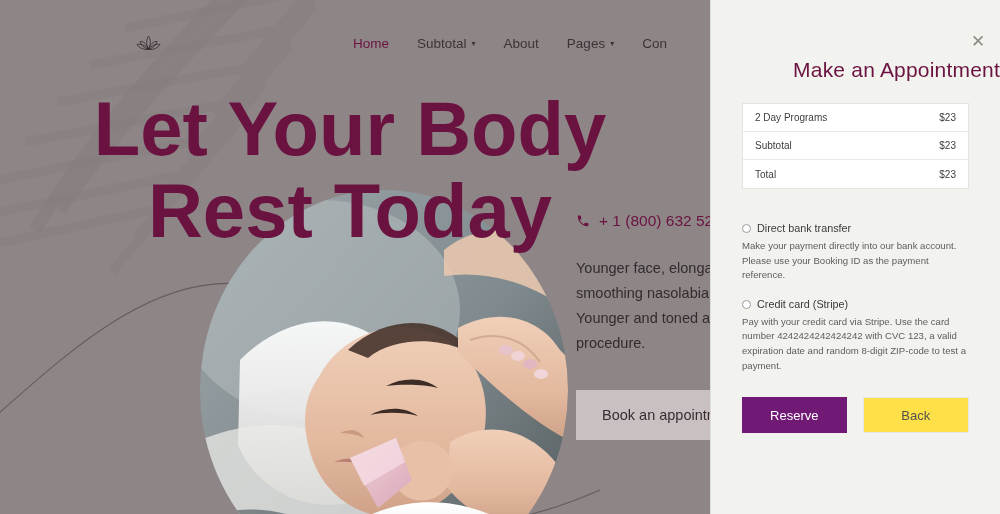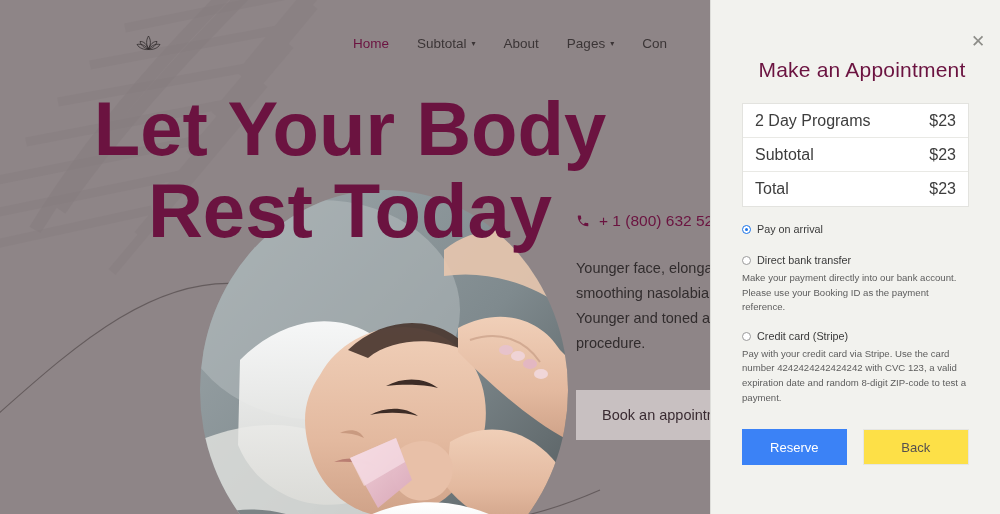--- a/index.html
+++ b/index.html
@@ -121,39 +121,39 @@
   .modal-close {
     position: absolute; right: 11px; top: 30px;
     width: 22px; height: 22px;
     display: flex; align-items: center; justify-content: center;
     color: #8d8d88; font-size: 17px; line-height: 1;
     cursor: pointer;
     font-family: "Liberation Sans", sans-serif;
   }
   .modal-title {
     margin: 58px 0 0 13px;
-    text-align: center;
+    text-align: right;
     color: #6b1340;
     font-size: 21px;
     font-weight: 300;
     letter-spacing: .2px;
     font-family: "Liberation Sans", sans-serif;
   }
 
   .order-table {
     margin: 21px 31px 0 31px;
     border: 1px solid #e3e3df;
     background: #ffffff;
   }
   .order-row {
     display: flex; align-items: center; justify-content: space-between;
     padding: 0 12px;
-    height: 34px;
+    height: 28px;
     border-bottom: 1px solid #e9e9e5;
-    font-size: 16px;
+    font-size: 10px;
     color: #3d3d3d;
   }
   .order-row:last-child { border-bottom: none; }
   .order-row .amt { font-weight: 400; color: #3d3d3d; }
 
   .pay-options { margin: 15px 31px 0 31px; }
   .pay-opt { display: flex; align-items: flex-start; gap: 6px; }
   .radio {
     width: 9px; height: 9px; border-radius: 50%;
     border: 1px solid #9b9b9b; background: #fff;
@@ -178,21 +178,21 @@
     display: flex; gap: 16px;
     margin: 24px 31px 0 31px;
   }
   .btn {
     flex: 1 1 0; height: 36px;
     display: flex; align-items: center; justify-content: center;
     font-size: 13px; cursor: pointer;
     font-family: "Liberation Sans", sans-serif;
     border: none;
   }
-  .btn-reserve { background: #3b82f6; color: #ffffff; }
+  .btn-reserve { background: #701a75; color: #ffffff; }
   .btn-back { background: #fde047; color: #555050; border: 1px solid #e6e6e2; }
 </style>
 </head>
 <body>
 
 <div id="page">
 
   <svg class="palm-shadow" viewBox="0 0 470 440">
     <g stroke="#7e7577" stroke-width="13" fill="none" opacity="0.55">
       <path d="M430 -40 C330 60 210 170 120 300"></path>
@@ -332,24 +332,20 @@
         <span>Subtotal</span>
         <span class="amt">$23</span>
       </div>
       <div class="order-row">
         <span>Total</span>
         <span class="amt">$23</span>
       </div>
     </div>
 
     <div class="pay-options">
-      <div class="pay-opt">
-        <span class="radio checked"></span>
-        <span class="pay-label">Pay on arrival</span>
-      </div>
 
       <div class="spacer-18"></div>
 
       <div class="pay-opt">
         <span class="radio"></span>
         <span class="pay-label">Direct bank transfer</span>
       </div>
       <p class="pay-desc">Make your payment directly into our bank account. Please use your Booking ID as the payment reference.</p>
 
       <div class="spacer-14"></div>

